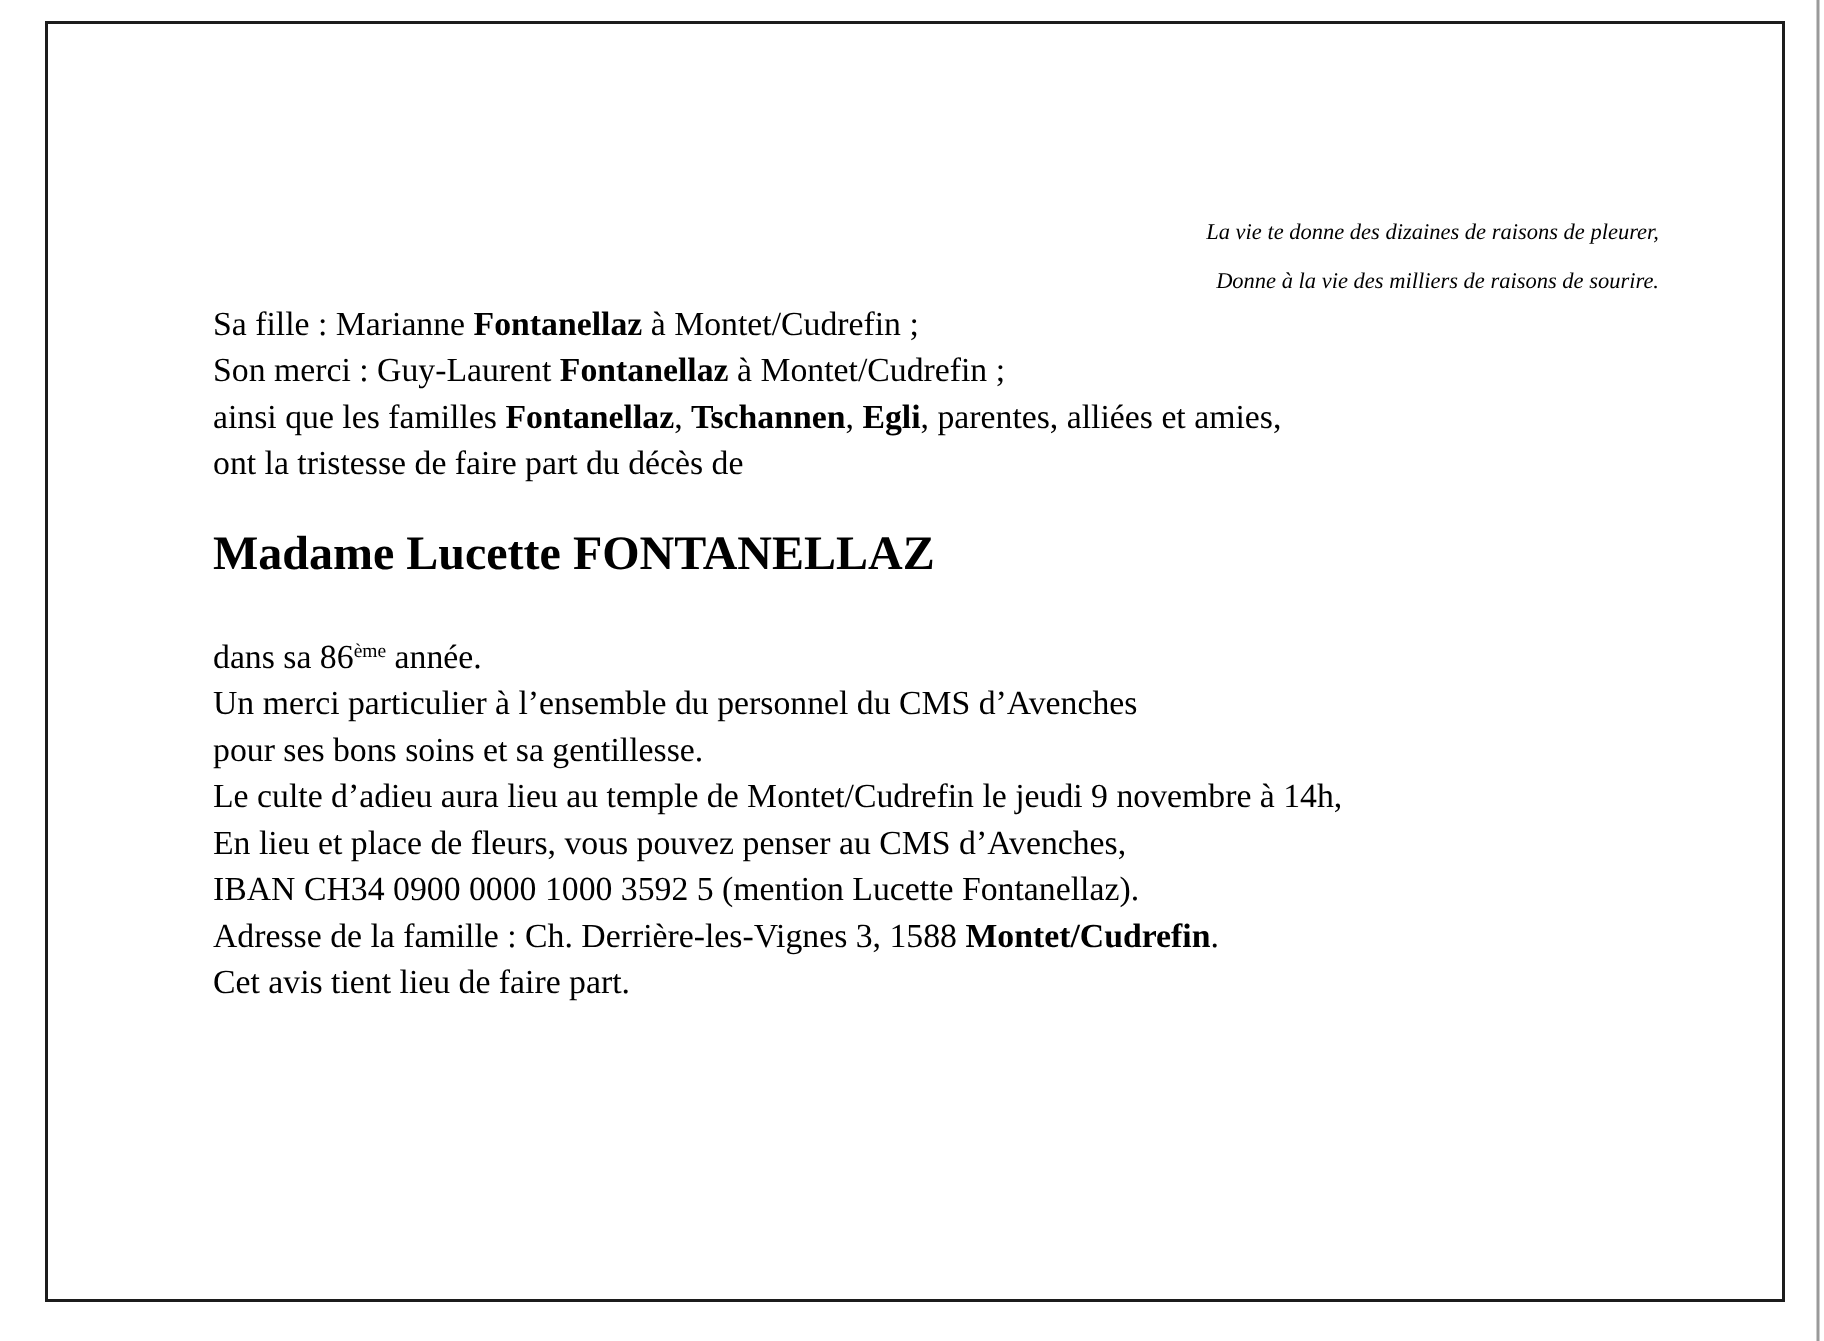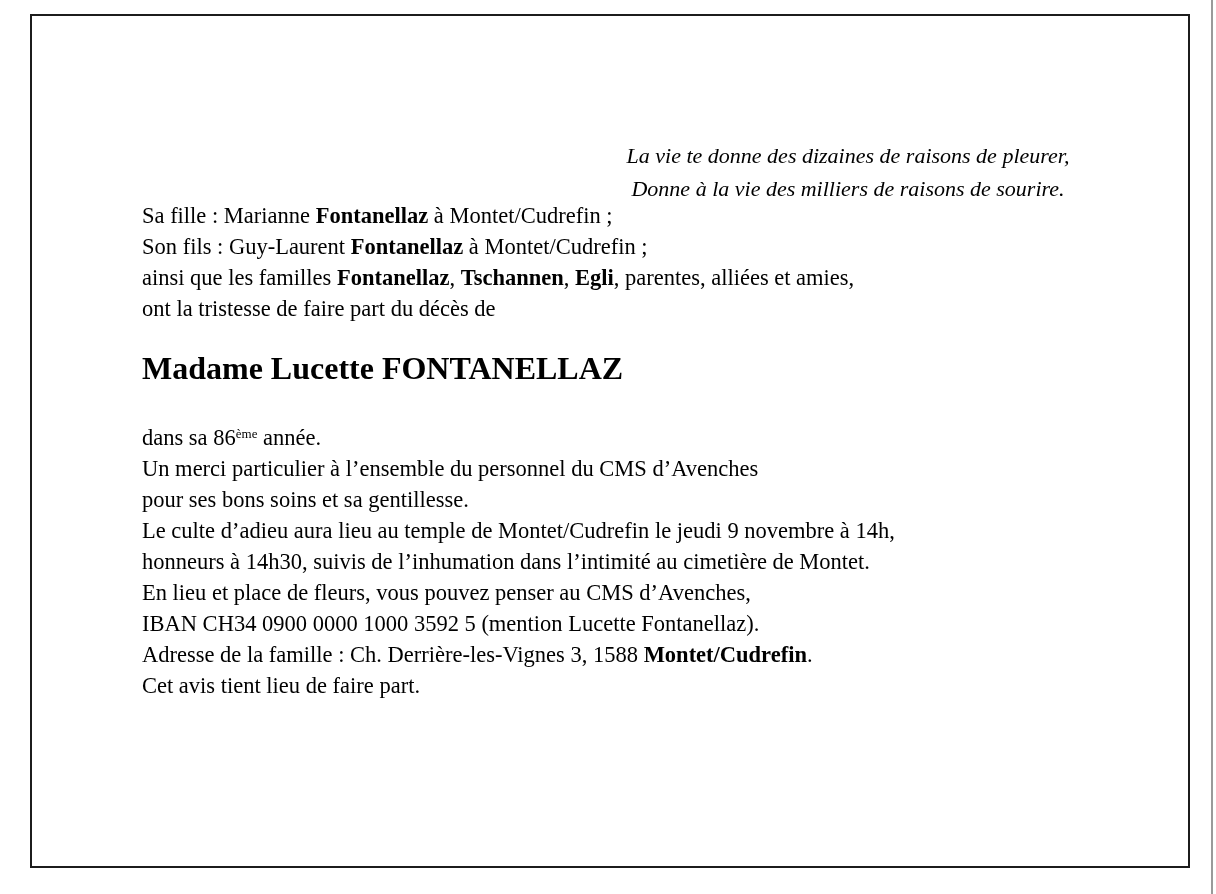--- a/index.html
+++ b/index.html
@@ -31,23 +31,23 @@
     top: 0;
     width: 2px;
     height: 894px;
     background: #9a9a9a;
   }
   .epigraph {
     position: absolute;
     left: 590px;
     top: 139px;
     width: 516px;
-    text-align: center;
+    text-align: right;
     font-style: italic;
-    font-size: 22px;
+    font-size: 15px;
     line-height: 33px;
     white-space: nowrap;
   }
   .family {
     position: absolute;
     left: 142px;
     top: 200px;
     font-size: 22.5px;
     line-height: 31px;
     white-space: nowrap;
@@ -87,30 +87,29 @@
 <div class="frame"></div>
 <div class="page-edge"></div>
 
 <div class="epigraph">
   <div>La vie te donne des dizaines de raisons de pleurer,</div>
   <div>Donne à la vie des milliers de raisons de sourire.</div>
 </div>
 
 <div class="family">
   <p><span>Sa fille : Marianne </span><span class="b">Fontanellaz</span><span> à Montet/Cudrefin ;</span></p>
-  <p><span>Son fils : Guy-Laurent </span><span class="b">Fontanellaz</span><span> à Montet/Cudrefin ;</span></p>
+  <p><span>Son merci : Guy-Laurent </span><span class="b">Fontanellaz</span><span> à Montet/Cudrefin ;</span></p>
   <p><span>ainsi que les familles </span><span class="b">Fontanellaz</span><span>, </span><span class="b">Tschannen</span><span>, </span><span class="b">Egli</span><span>, parentes, alliées et amies,</span></p>
   <p>ont la tristesse de faire part du décès de</p>
 </div>
 
 <h1 class="title">Madame Lucette FONTANELLAZ</h1>
 
 <div class="bodytext">
   <p><span>dans sa 86</span><sup class="ord">ème</sup><span> année.</span></p>
   <p>Un merci particulier à l’ensemble du personnel du CMS d’Avenches</p>
   <p>pour ses bons soins et sa gentillesse.</p>
   <p>Le culte d’adieu aura lieu au temple de Montet/Cudrefin le jeudi 9 novembre à 14h,</p>
-  <p>honneurs à 14h30, suivis de l’inhumation dans l’intimité au cimetière de Montet.</p>
   <p>En lieu et place de fleurs, vous pouvez penser au CMS d’Avenches,</p>
   <p>IBAN CH34 0900 0000 1000 3592 5 (mention Lucette Fontanellaz).</p>
   <p><span>Adresse de la famille : Ch. Derrière-les-Vignes 3, 1588 </span><span class="b">Montet/Cudrefin</span><span>.</span></p>
   <p>Cet avis tient lieu de faire part.</p>
 </div>
 
 </body></html>

